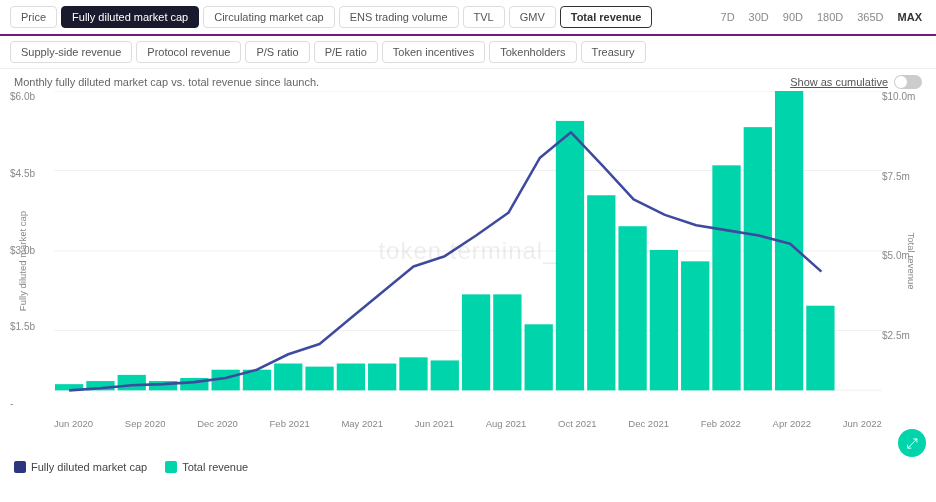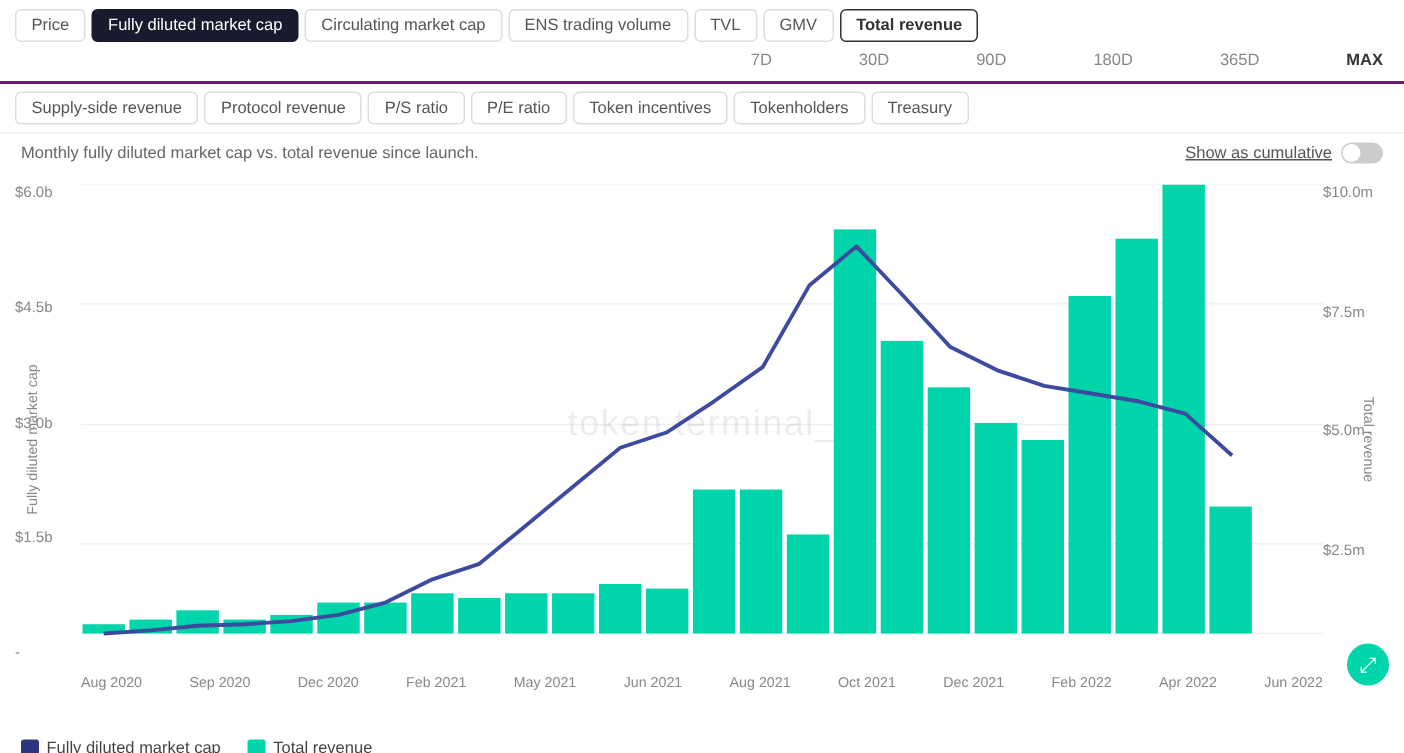--- a/index.html
+++ b/index.html
@@ -60,21 +60,20 @@
       font-size: 11px;
       color: #888;
     }
     .time-btn {
       background: none;
       border: none;
       cursor: pointer;
       font-size: 11px;
       color: #888;
       padding: 2px 4px;
-      margin-left: 44px;
     }
     .time-btn.active {
       color: #333;
       font-weight: 700;
     }
 
     .chart-header {
       display: flex;
       align-items: center;
       justify-content: space-between;
@@ -109,21 +108,21 @@
       width: 12px;
       height: 12px;
       background: #fff;
       border-radius: 50%;
       top: 1px;
       left: 1px;
     }
 
     .chart-area {
       position: relative;
-      margin: 12px 10px;
+      margin: 0 10px;
       height: 340px;
     }
 
     .y-axis-left {
       position: absolute;
       left: 0;
       top: 0;
       bottom: 20px;
       width: 44px;
       display: flex;
@@ -363,21 +362,21 @@
           636,130
           667,135
           698,140
           729,148
           760,175
         "></polyline>
     </svg>
 
     
     <div class="x-axis" style="position:absolute; bottom:-18px; left:0; right:0; display:flex; justify-content:space-between; font-size:9.5px; color:#888;">
-      <span>Aug 2020</span>
+      <span>Jun 2020</span>
       <span>Sep 2020</span>
       <span>Dec 2020</span>
       <span>Feb 2021</span>
       <span>May 2021</span>
       <span>Jun 2021</span>
       <span>Aug 2021</span>
       <span>Oct 2021</span>
       <span>Dec 2021</span>
       <span>Feb 2022</span>
       <span>Apr 2022</span>

